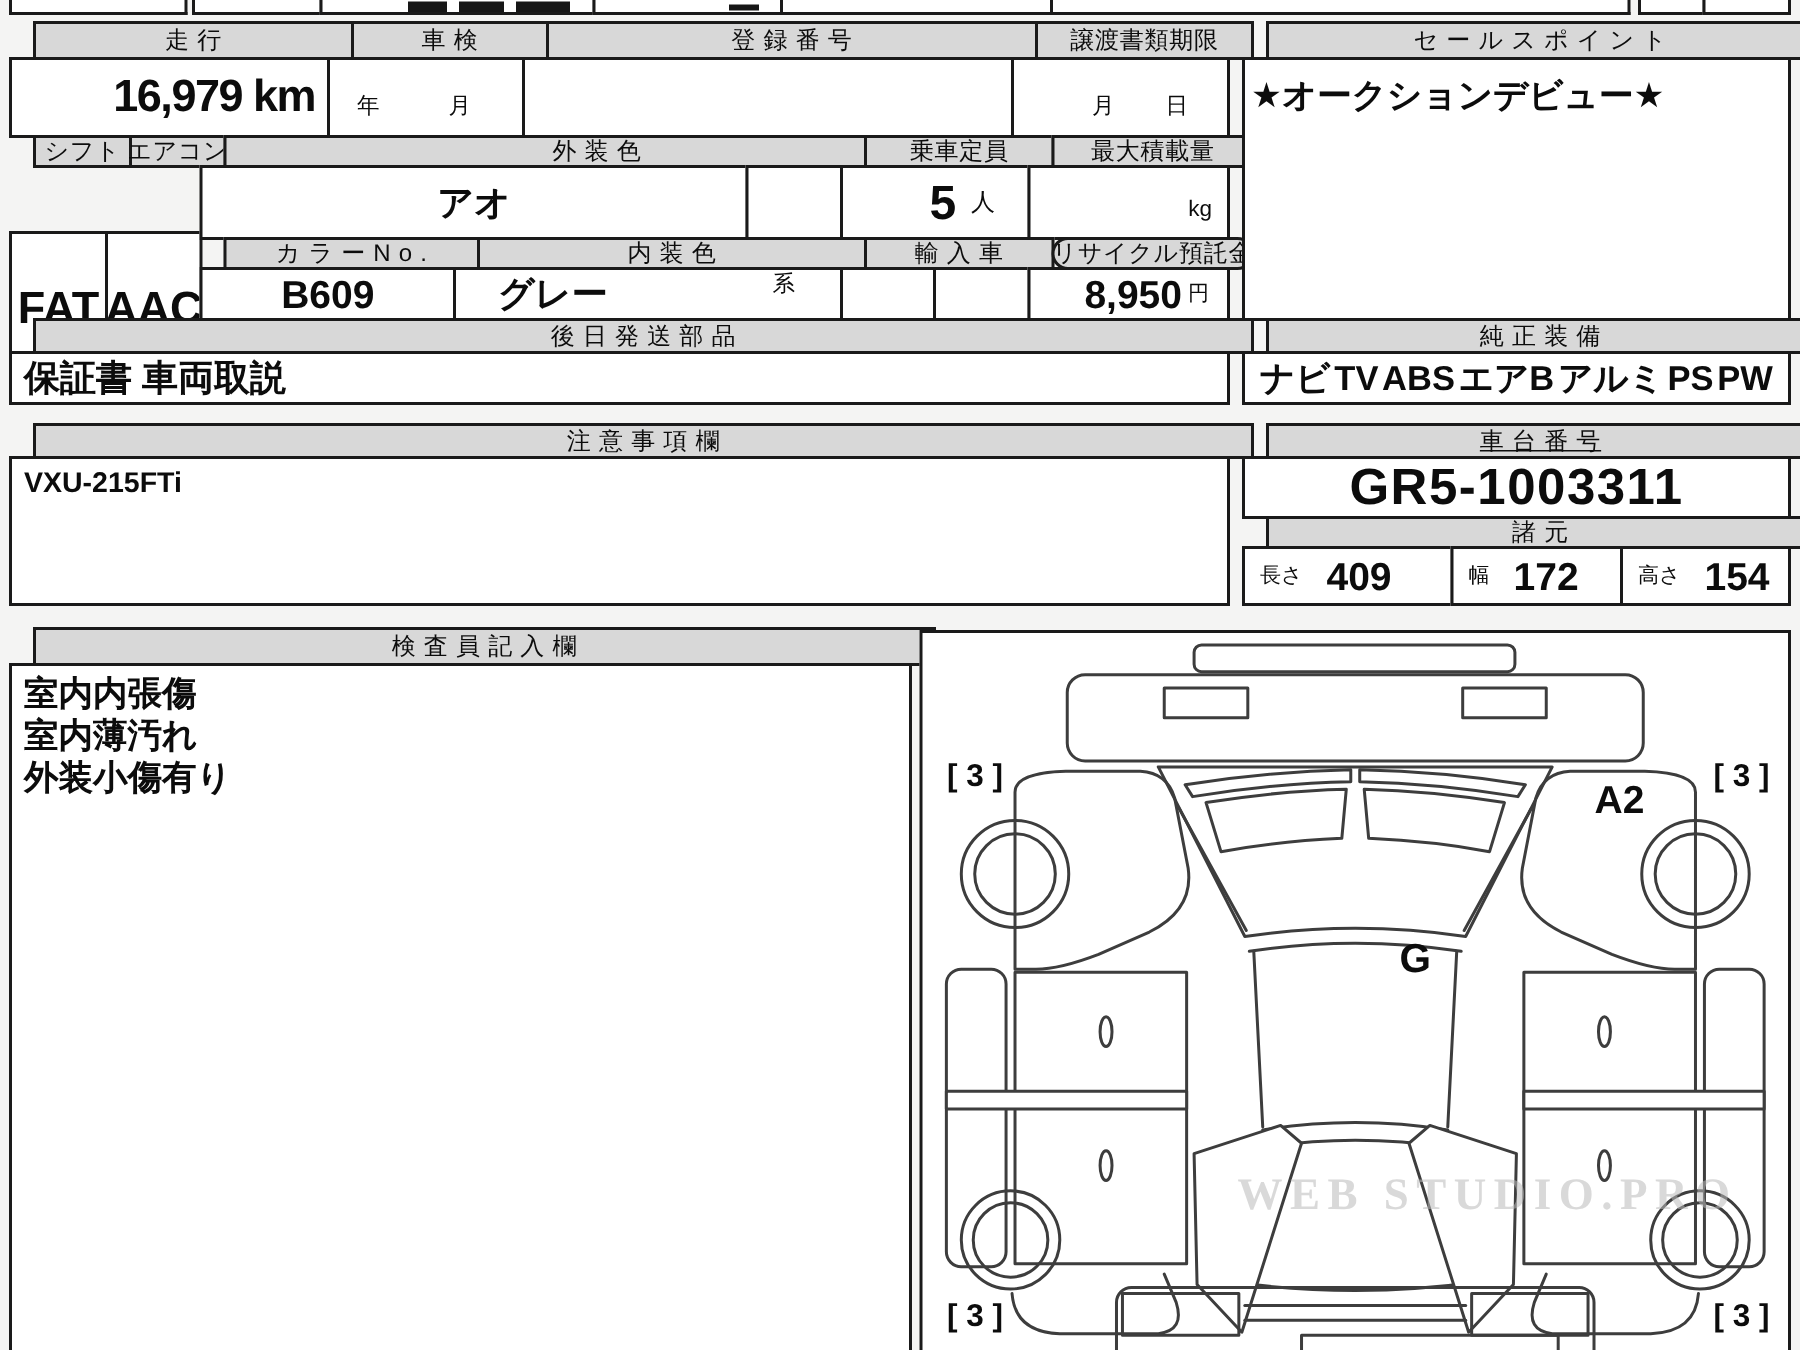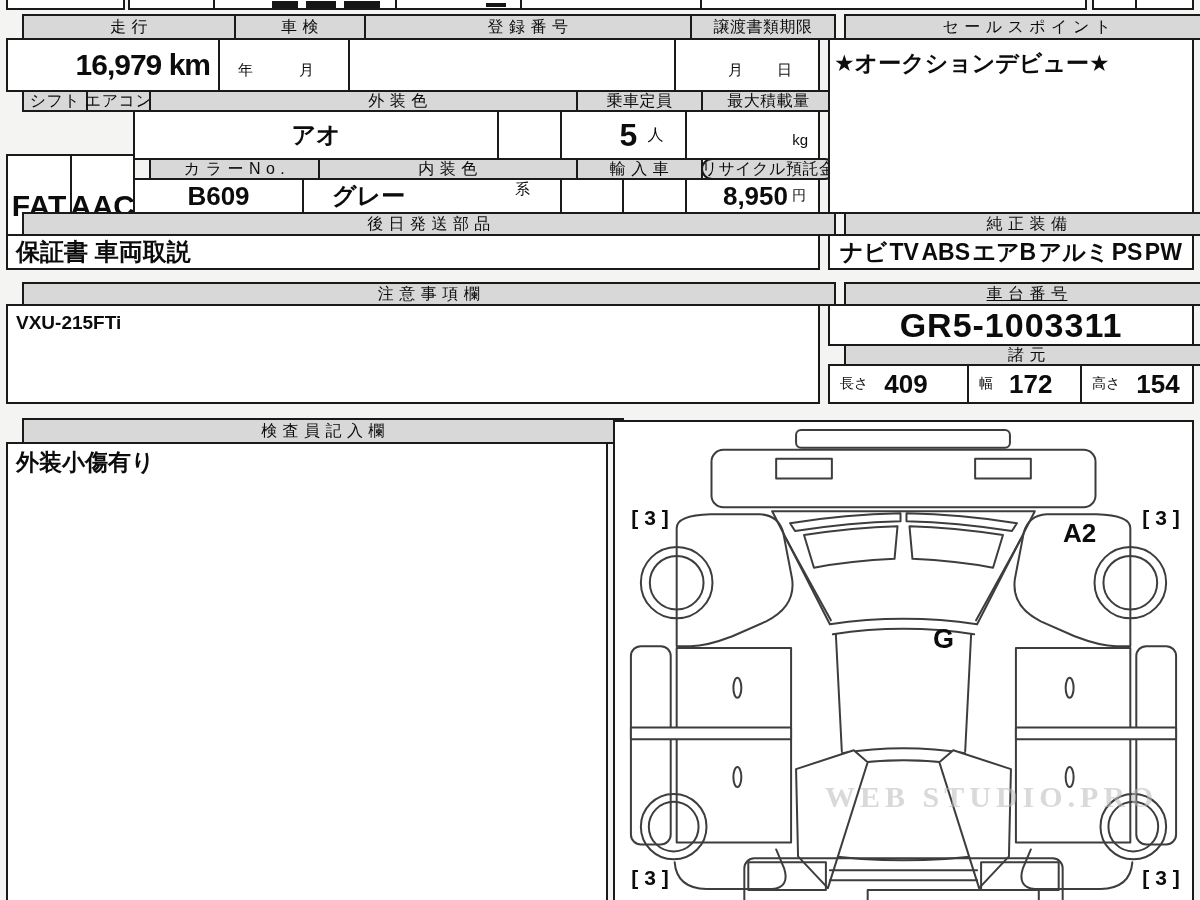--- a/index.html
+++ b/index.html
@@ -146,20 +146,22 @@
   <span class="sl">幅</span>
   <span class="sv">172</span>
 </div>
 <div class="cell v-spec" style="left:1080px;top:364px;width:114px;height:40px;">
   <span class="sl">高さ</span>
   <span class="sv">154</span>
 </div>
 
 <div class="cell hdr" style="left:6px;top:418px;width:602px;height:26px;">検 査 員 記 入 欄</div>
 <div class="cell v-insp" style="left:6px;top:442px;width:602px;height:462px;">
+    <span>室内内張傷</span>
+    <span>室内薄汚れ</span>
     <span>外装小傷有り</span>
   </div>
 
 <div class="cell diagram" style="left:613px;top:420px;width:581px;height:484px;">
   <svg width="577" height="480" viewBox="0 0 580 484" preserveAspectRatio="none">
     <g fill="none" stroke="#3d3d3d" stroke-width="2" stroke-linejoin="round" stroke-linecap="round">
 
       <rect x="182" y="8" width="215" height="18" rx="5"></rect>
 
       <rect x="97" y="28" width="386" height="58" rx="12"></rect>

